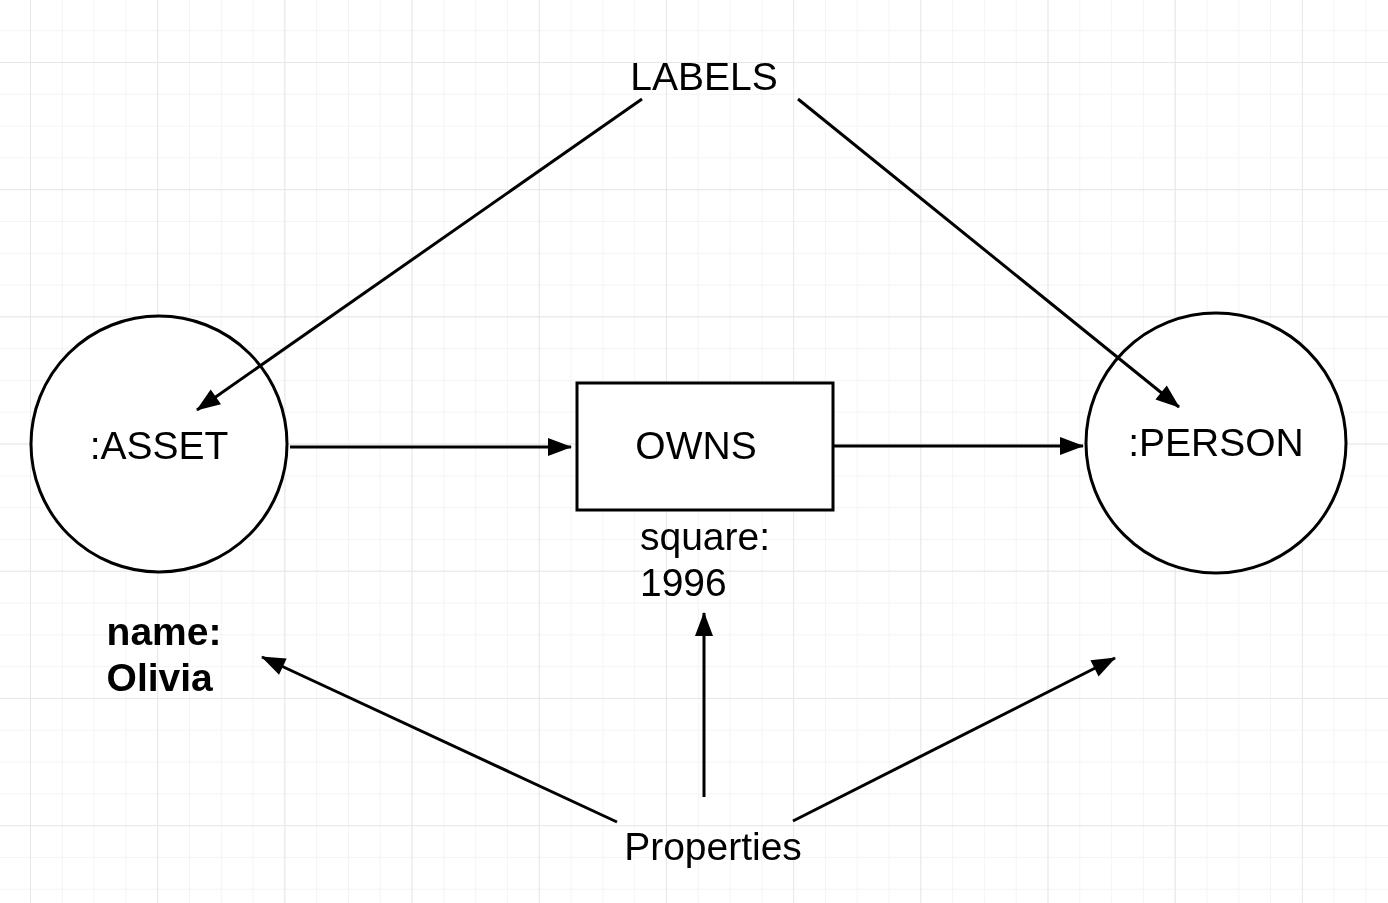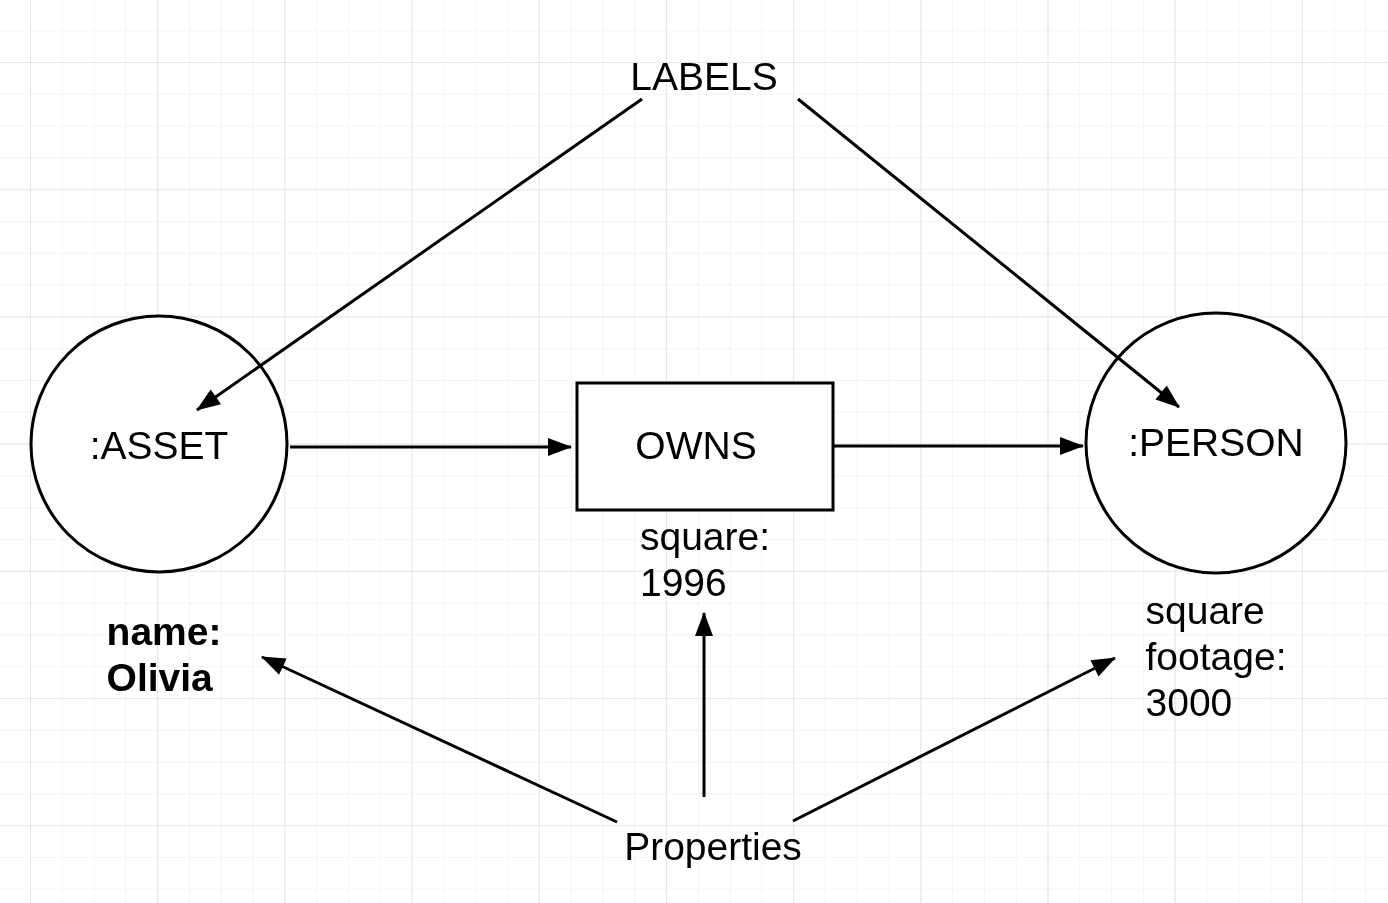--- a/index.html
+++ b/index.html
@@ -79,19 +79,14 @@
   <div class="label" style="left:164px; top:655px;font-weight:bold;">
     <div>name:</div>
     <div>Olivia</div>
   </div>
 
   <div class="label" style="left:705px; top:560px;">
     <div>square:</div>
     <div>1996</div>
   </div>
 
-  <div class="label" style="left:1216px; top:657px;">
-    <div>square</div>
-    <div>footage:</div>
-    <div>3000</div>
-  </div>
 
 </div>
 
 </body></html>

